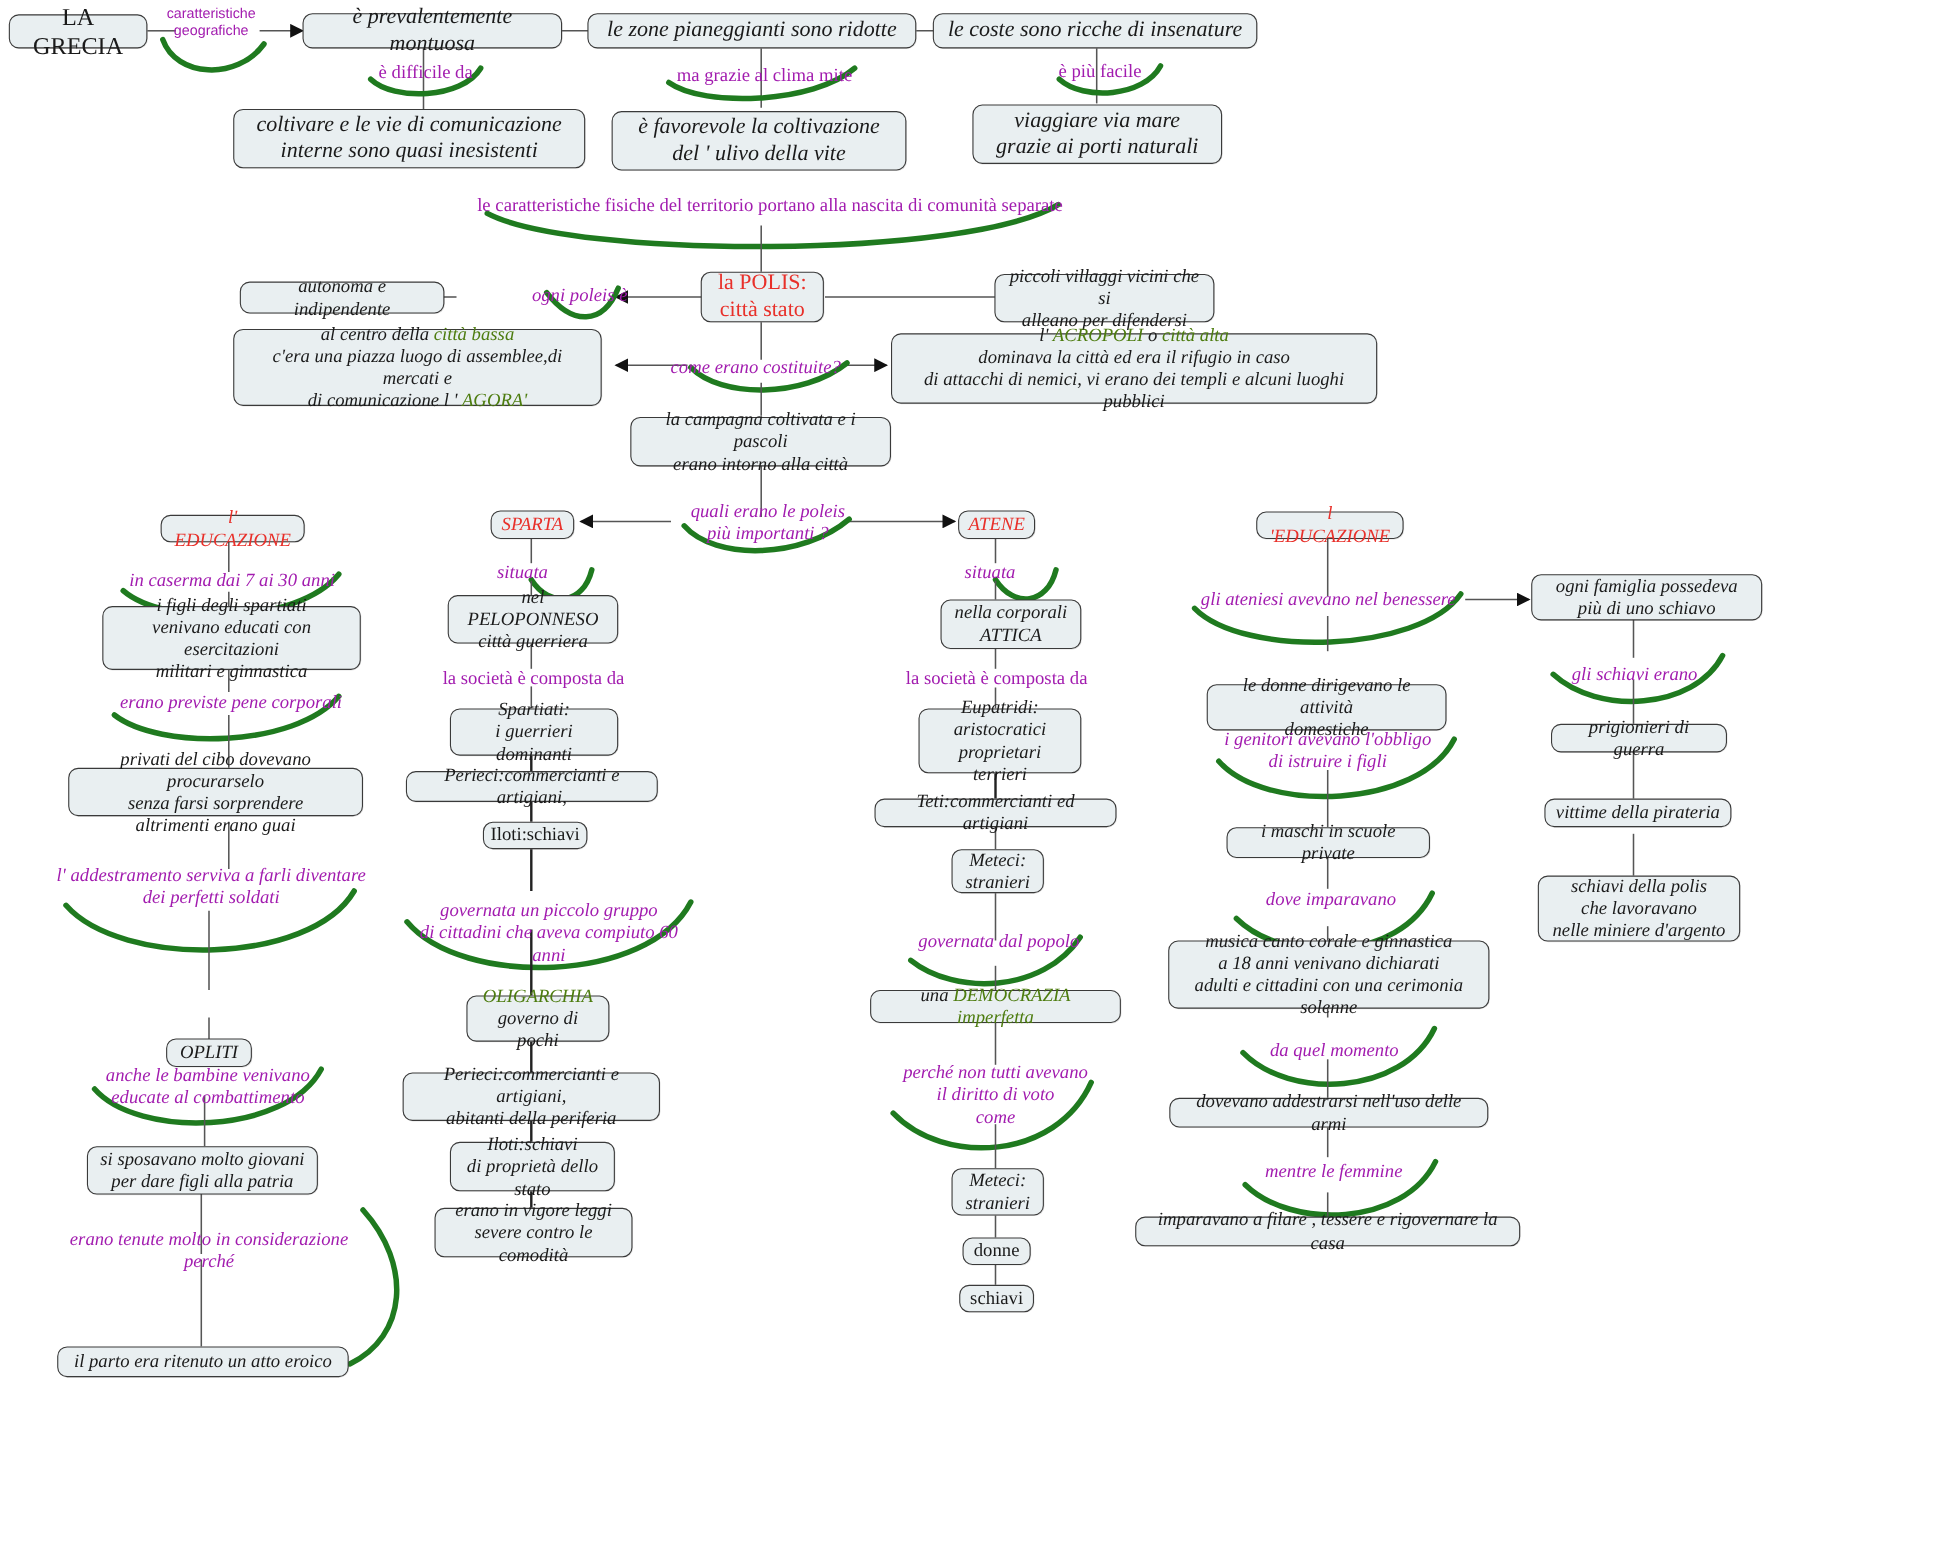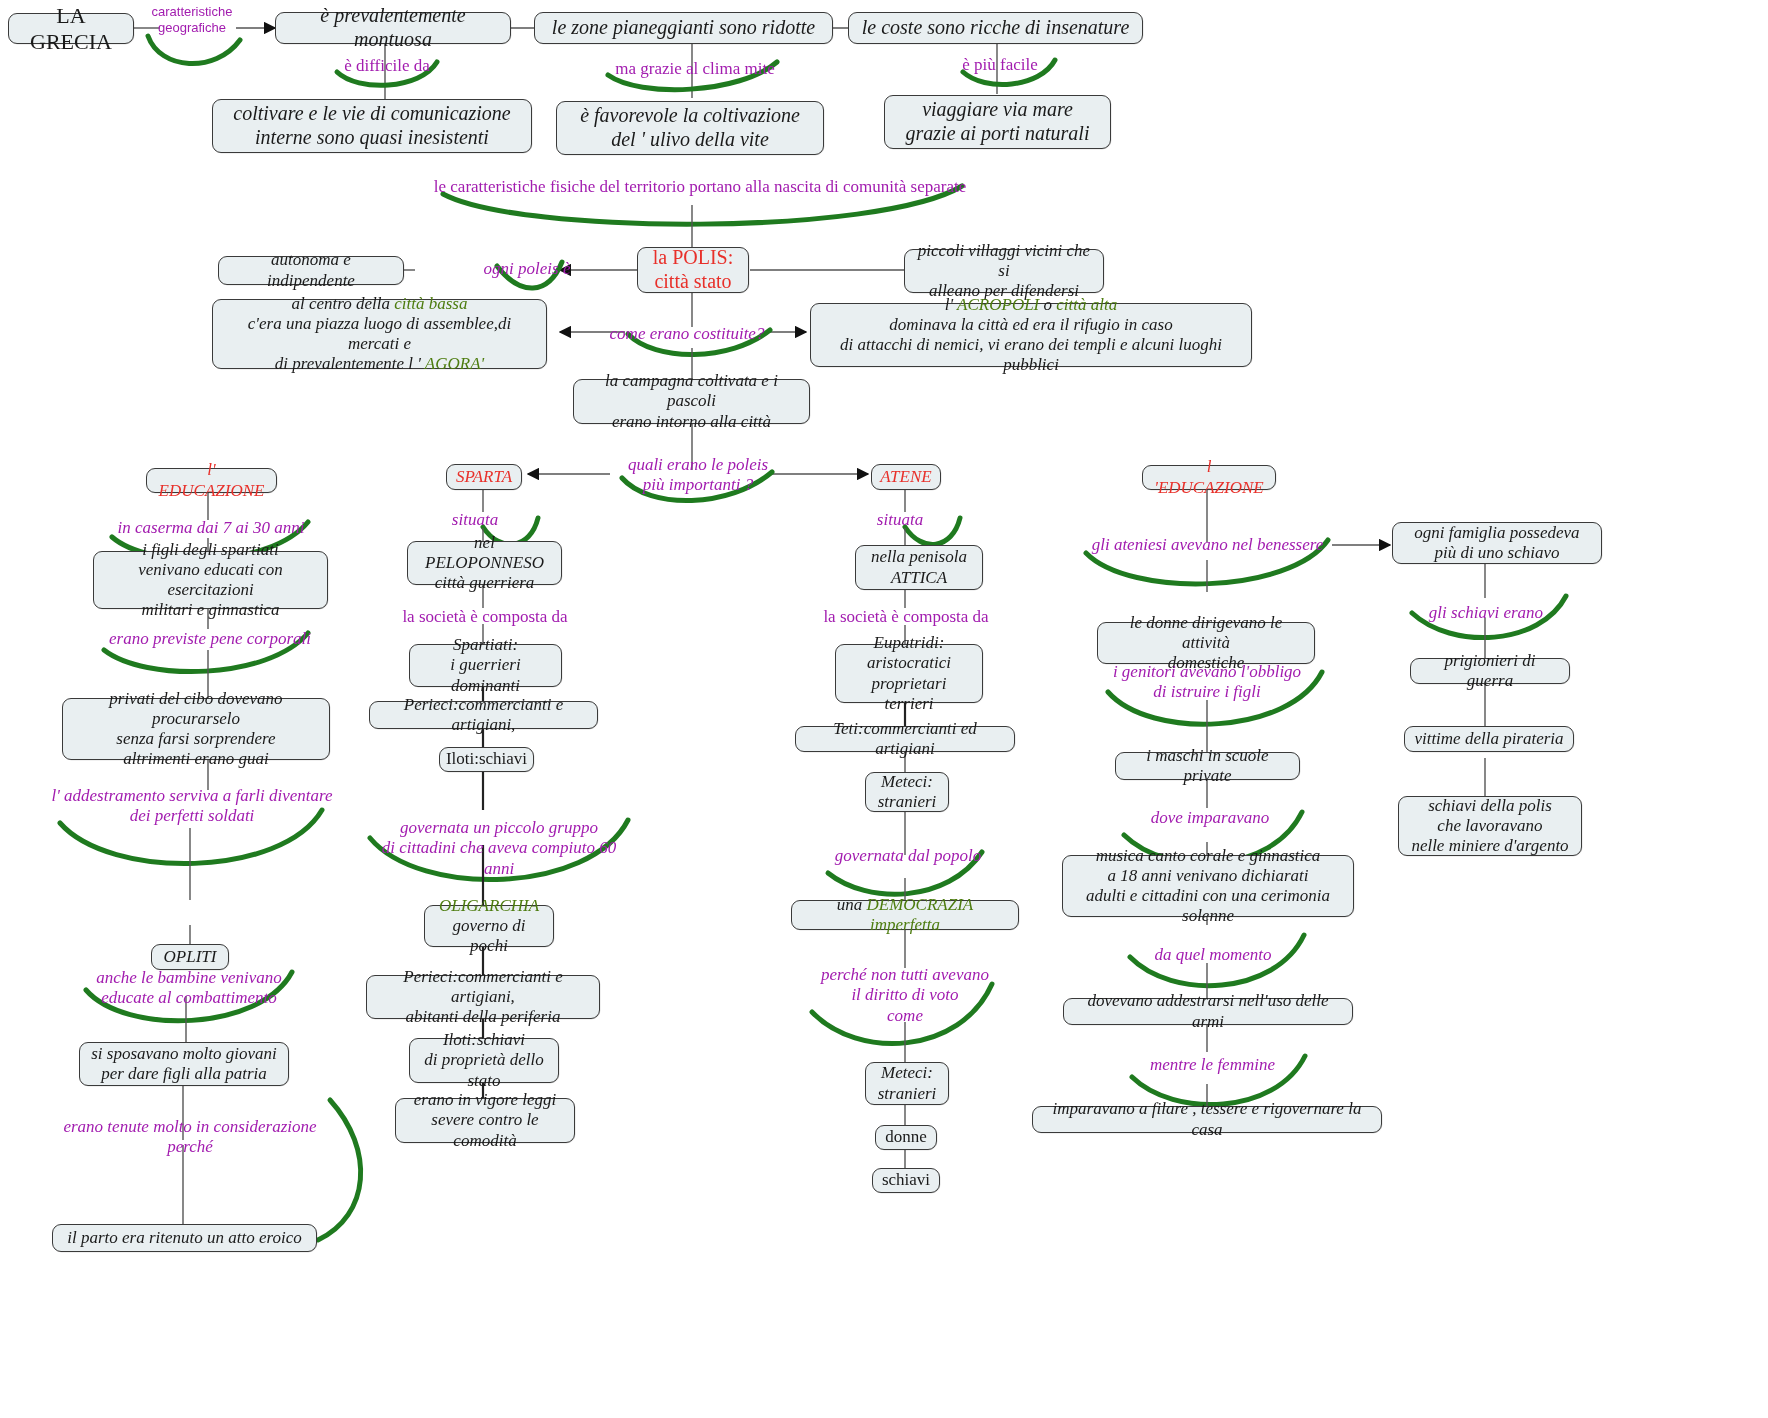--- a/index.html
+++ b/index.html
@@ -203,21 +203,21 @@
   <div class="node" style="left:218px;top:256px;width:186px;height:29px;font-size:17px;">autonoma e indipendente</div>
 
   <div class="linklbl" style="left:462px;top:259px;width:130px;font-size:17px;">ogni poleis è</div>
 
   <div class="node" style="left:904px;top:249px;width:200px;height:44px;font-size:17px;">piccoli villaggi vicini che si
 alleano per difendersi</div>
 
   <div class="node" style="left:212px;top:299px;width:335px;height:70px;font-size:17px;flex-direction:column;">
     <span><span class="blk">al centro della </span><span class="red">città  bassa</span></span>
     <span>c'era una piazza  luogo di assemblee,di mercati e</span>
-    <span><span class="blk">di prevalentemente l ' </span><span class="red">AGORA'</span></span>
+    <span><span class="blk">di comunicazione l ' </span><span class="red">AGORA'</span></span>
   </div>
 
   <div class="linklbl" style="left:592px;top:324px;width:190px;font-size:17px;">come erano costituite?</div>
 
   <div class="node" style="left:810px;top:303px;width:442px;height:64px;font-size:17px;flex-direction:column;">
     <span><span class="blk">l' </span><span class="red">ACROPOLI</span><span class="blk">  o  </span><span class="red">città  alta</span></span>
     <span>dominava la città ed era il rifugio in caso</span>
     <span>di attacchi di nemici, vi erano dei templi e alcuni luoghi pubblici</span>
   </div>
 
@@ -230,21 +230,21 @@
   <div class="node red" style="left:146px;top:468px;width:131px;height:25px;font-size:17px;">l' EDUCAZIONE</div>
 
   <div class="linklbl" style="left:96px;top:518px;width:230px;font-size:17px;">in caserma dai 7 ai 30 anni</div>
 
   <div class="node" style="left:93px;top:551px;width:235px;height:58px;font-size:17px;">i figli degli spartiati
 venivano educati con esercitazioni
 militari e ginnastica</div>
 
   <div class="linklbl" style="left:90px;top:629px;width:240px;font-size:17px;">erano previste pene corporali</div>
 
-  <div class="node" style="left:62px;top:698px;width:268px;height:62px;font-size:17px;">privati del cibo dovevano procurarselo
+  <div class="node" style="left:62px;top:698px;width:268px;height:44px;font-size:17px;">privati del cibo dovevano procurarselo
 senza farsi sorprendere
 altrimenti erano guai</div>
 
   <div class="linklbl" style="left:42px;top:786px;width:300px;font-size:17px;">l' addestramento serviva a farli diventare
 dei perfetti soldati</div>
 
   <div class="node" style="left:151px;top:900px;width:78px;height:26px;font-size:17px;margin-top:44px;">OPLITI</div>
 
   <div class="linklbl" style="left:84px;top:968px;width:210px;font-size:17px;">anche le bambine venivano
 educate al combattimento</div>
@@ -287,21 +287,21 @@
   <div class="node" style="left:409px;top:1038px;width:150px;height:45px;font-size:17px;">Iloti:schiavi
 di proprietà dello stato</div>
 
   <div class="node" style="left:395px;top:1098px;width:180px;height:45px;font-size:17px;">erano in vigore leggi
 severe contro le comodità</div>
 
   <div class="node red" style="left:871px;top:464px;width:70px;height:26px;font-size:17px;">ATENE</div>
 
   <div class="linklbl" style="left:855px;top:510px;width:90px;font-size:17px;">situata</div>
 
-  <div class="node" style="left:855px;top:545px;width:128px;height:45px;font-size:17px;">nella penisola
+  <div class="node" style="left:855px;top:545px;width:128px;height:45px;font-size:17px;">nella corporali
 ATTICA</div>
 
   <div class="linklbl upright" style="left:806px;top:607px;width:200px;font-size:17px;">la società è composta da</div>
 
   <div class="node" style="left:835px;top:644px;width:148px;height:59px;font-size:17px;">Eupatridi:
 aristocratici
 proprietari terrieri</div>
 
   <div class="node" style="left:795px;top:726px;width:220px;height:26px;font-size:17px;">Teti:commercianti ed artigiani</div>
 

